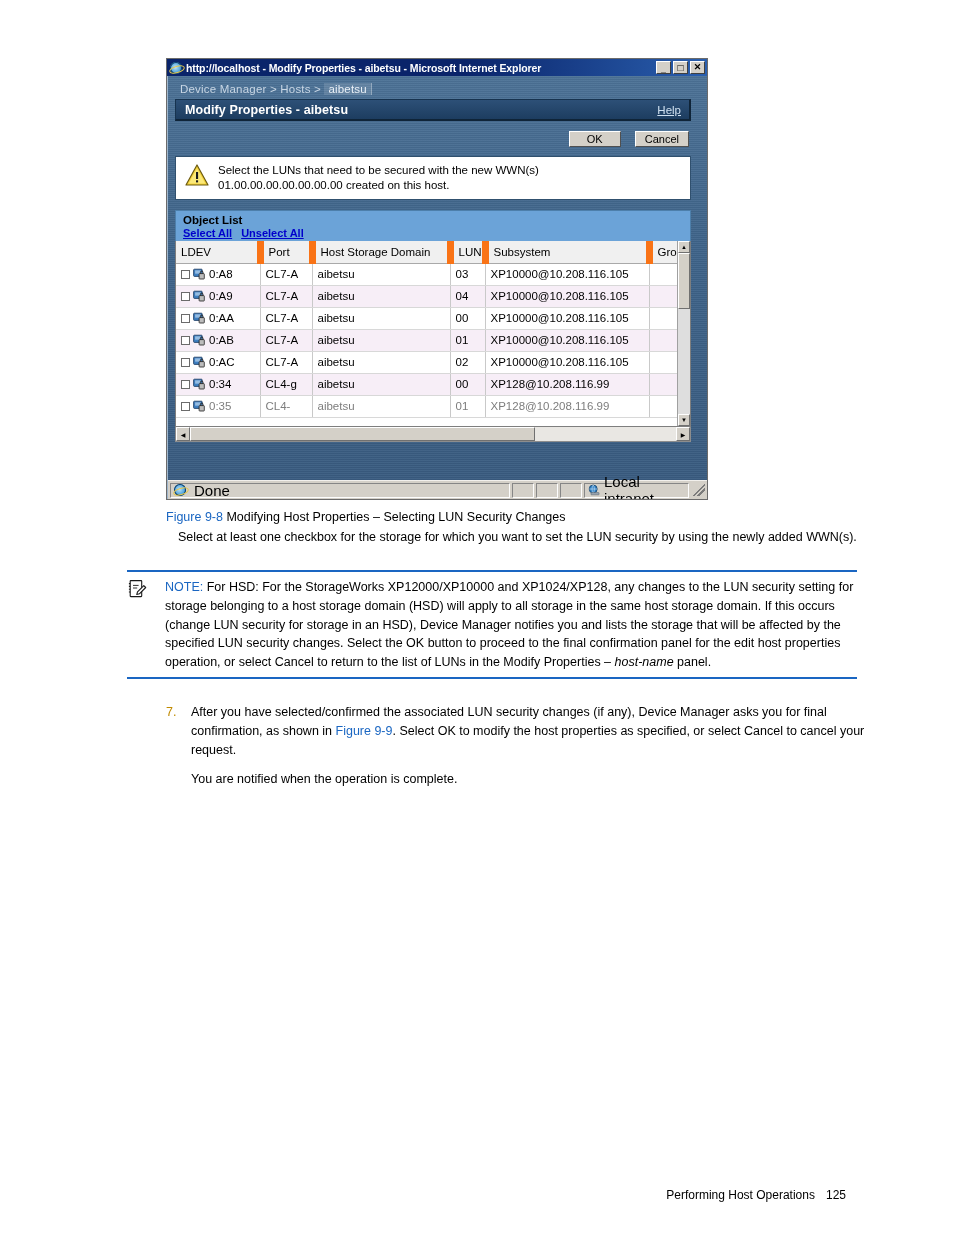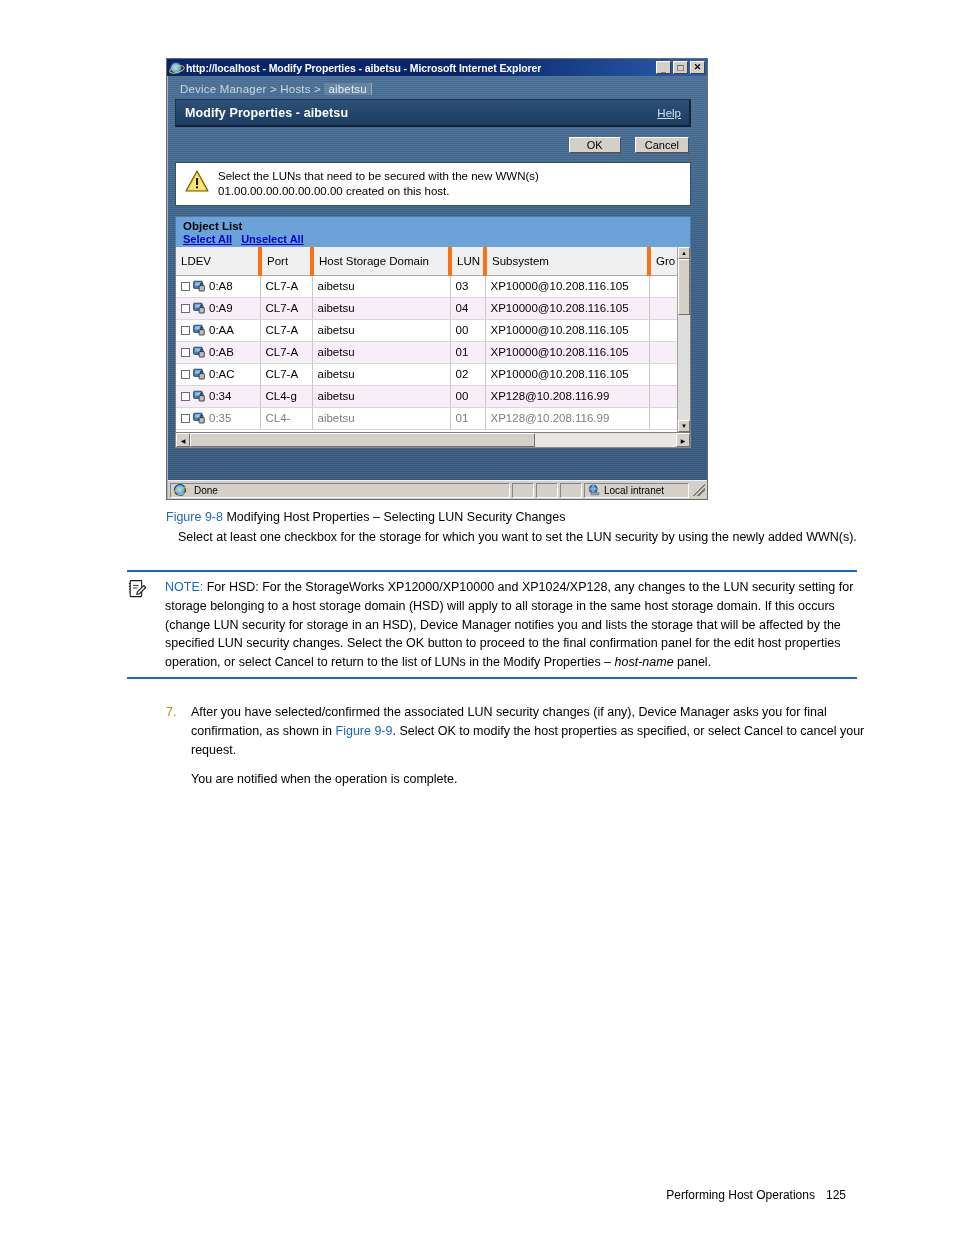--- a/index.html
+++ b/index.html
@@ -77,21 +77,21 @@
     padding:1px 0 2px 5px;
   }
   .breadcrumb .crumb-link{color:#c8d6e4;}
   .breadcrumb .crumb-current{
     color:#e9f0f7;background:rgba(255,255,255,0.13);
     padding:0 4px;border-right:1px solid rgba(255,255,255,0.30);
   }
 
   .panel-head{
     margin-top:2px;
-    height:28px;
+    height:22px;
     background:linear-gradient(to bottom,#2d5077 0%,#1d3d60 100%);
     border:1px solid #17334f;
     border-right:2px solid #0f2438;
     border-bottom:2px solid #0f2438;
     display:flex;align-items:center;justify-content:space-between;
     padding:0 8px 0 9px;box-sizing:border-box;
   }
   .panel-title{color:#fff;font-weight:bold;font-size:12.5px;letter-spacing:0.1px;}
   .help-link{color:#cfe0f0;font-size:11.5px;text-decoration:underline;}
 
@@ -134,22 +134,22 @@
     position:relative;
     border:1px solid #7e7e7e;border-top:none;
     background:#fff;
     height:186px;
     overflow:hidden;
     box-sizing:border-box;
   }
   table.grid{border-collapse:collapse;width:100%;table-layout:fixed;font-size:11.5px;}
   table.grid th{
     background:#f0f0f0;font-weight:normal;text-align:left;
-    border-right:4px solid #f97316;border-bottom:1px solid #a9a9a9;
-    padding:2px 4px 2px 5px;height:28px;box-sizing:border-box;
+    border-right:7px solid #f97316;border-bottom:1px solid #a9a9a9;
+    padding:2px 4px 2px 5px;height:22px;box-sizing:border-box;
     white-space:nowrap;overflow:hidden;
   }
   table.grid td{
     border-right:1px solid #c9c9c9;border-bottom:1px solid #d8d8d8;
     padding:2px 4px 2px 5px;height:22px;box-sizing:border-box;
     white-space:nowrap;overflow:hidden;
   }
   table.grid tr.alt td{background:#f7eef7;}
   table.grid tr.cut td{color:#7d7d7d;}
   .ldev-cell{display:flex;align-items:center;gap:3px;}
@@ -191,21 +191,21 @@
   .hscroll .track{flex:1 1 auto;background:#e9e7e3;position:relative;}
   .hscroll .thumb{
     position:absolute;left:0;top:0;bottom:0;width:71%;background:#d4d0c8;
     border-top:1px solid #fff;border-left:1px solid #fff;
     border-right:1px solid #707070;border-bottom:1px solid #707070;box-sizing:border-box;
   }
 
   .statusbar{
     position:absolute;left:0;right:0;bottom:0;height:19px;
     background:#d4d0c8;border-top:1px solid #f2f0ec;
-    display:flex;align-items:center;font-size:10px;color:#000;
+    display:flex;align-items:center;font-size:15px;color:#000;
     box-sizing:border-box;padding:0 2px;
   }
   .sb-pane{
     border-top:1px solid #868686;border-left:1px solid #868686;
     border-right:1px solid #fdfdfd;border-bottom:1px solid #fdfdfd;
     height:15px;box-sizing:border-box;display:flex;align-items:center;
     padding:0 3px;margin-right:2px;
   }
   .sb-main{flex:1 1 auto;gap:4px;}
   .sb-small{width:22px;}

